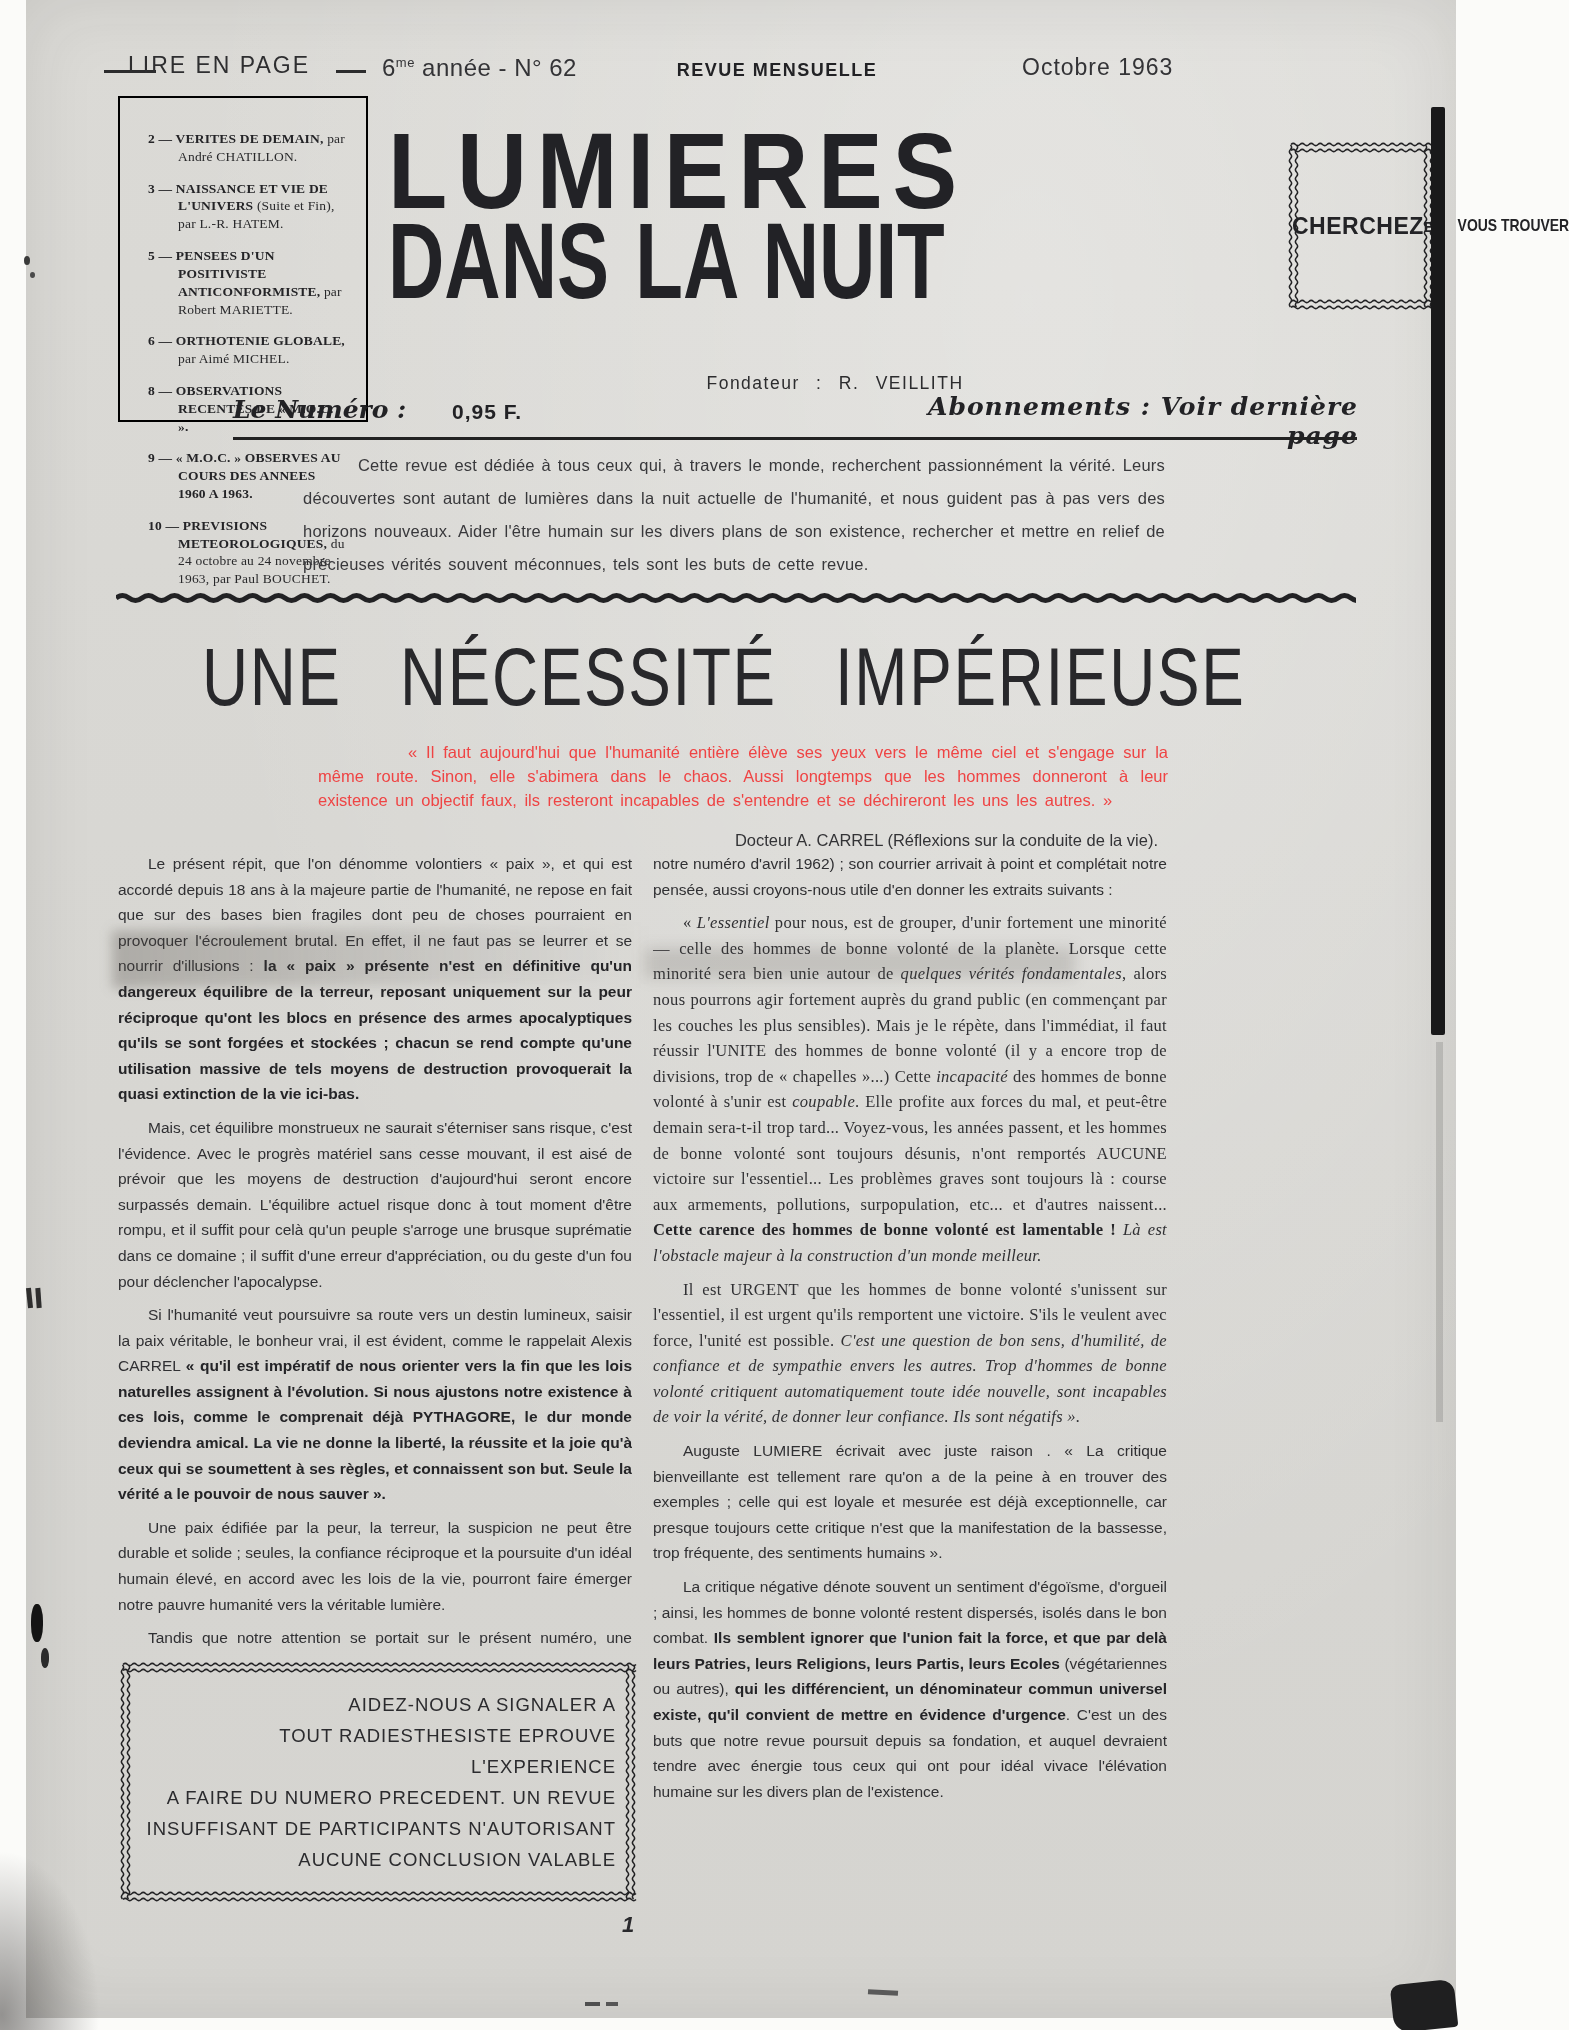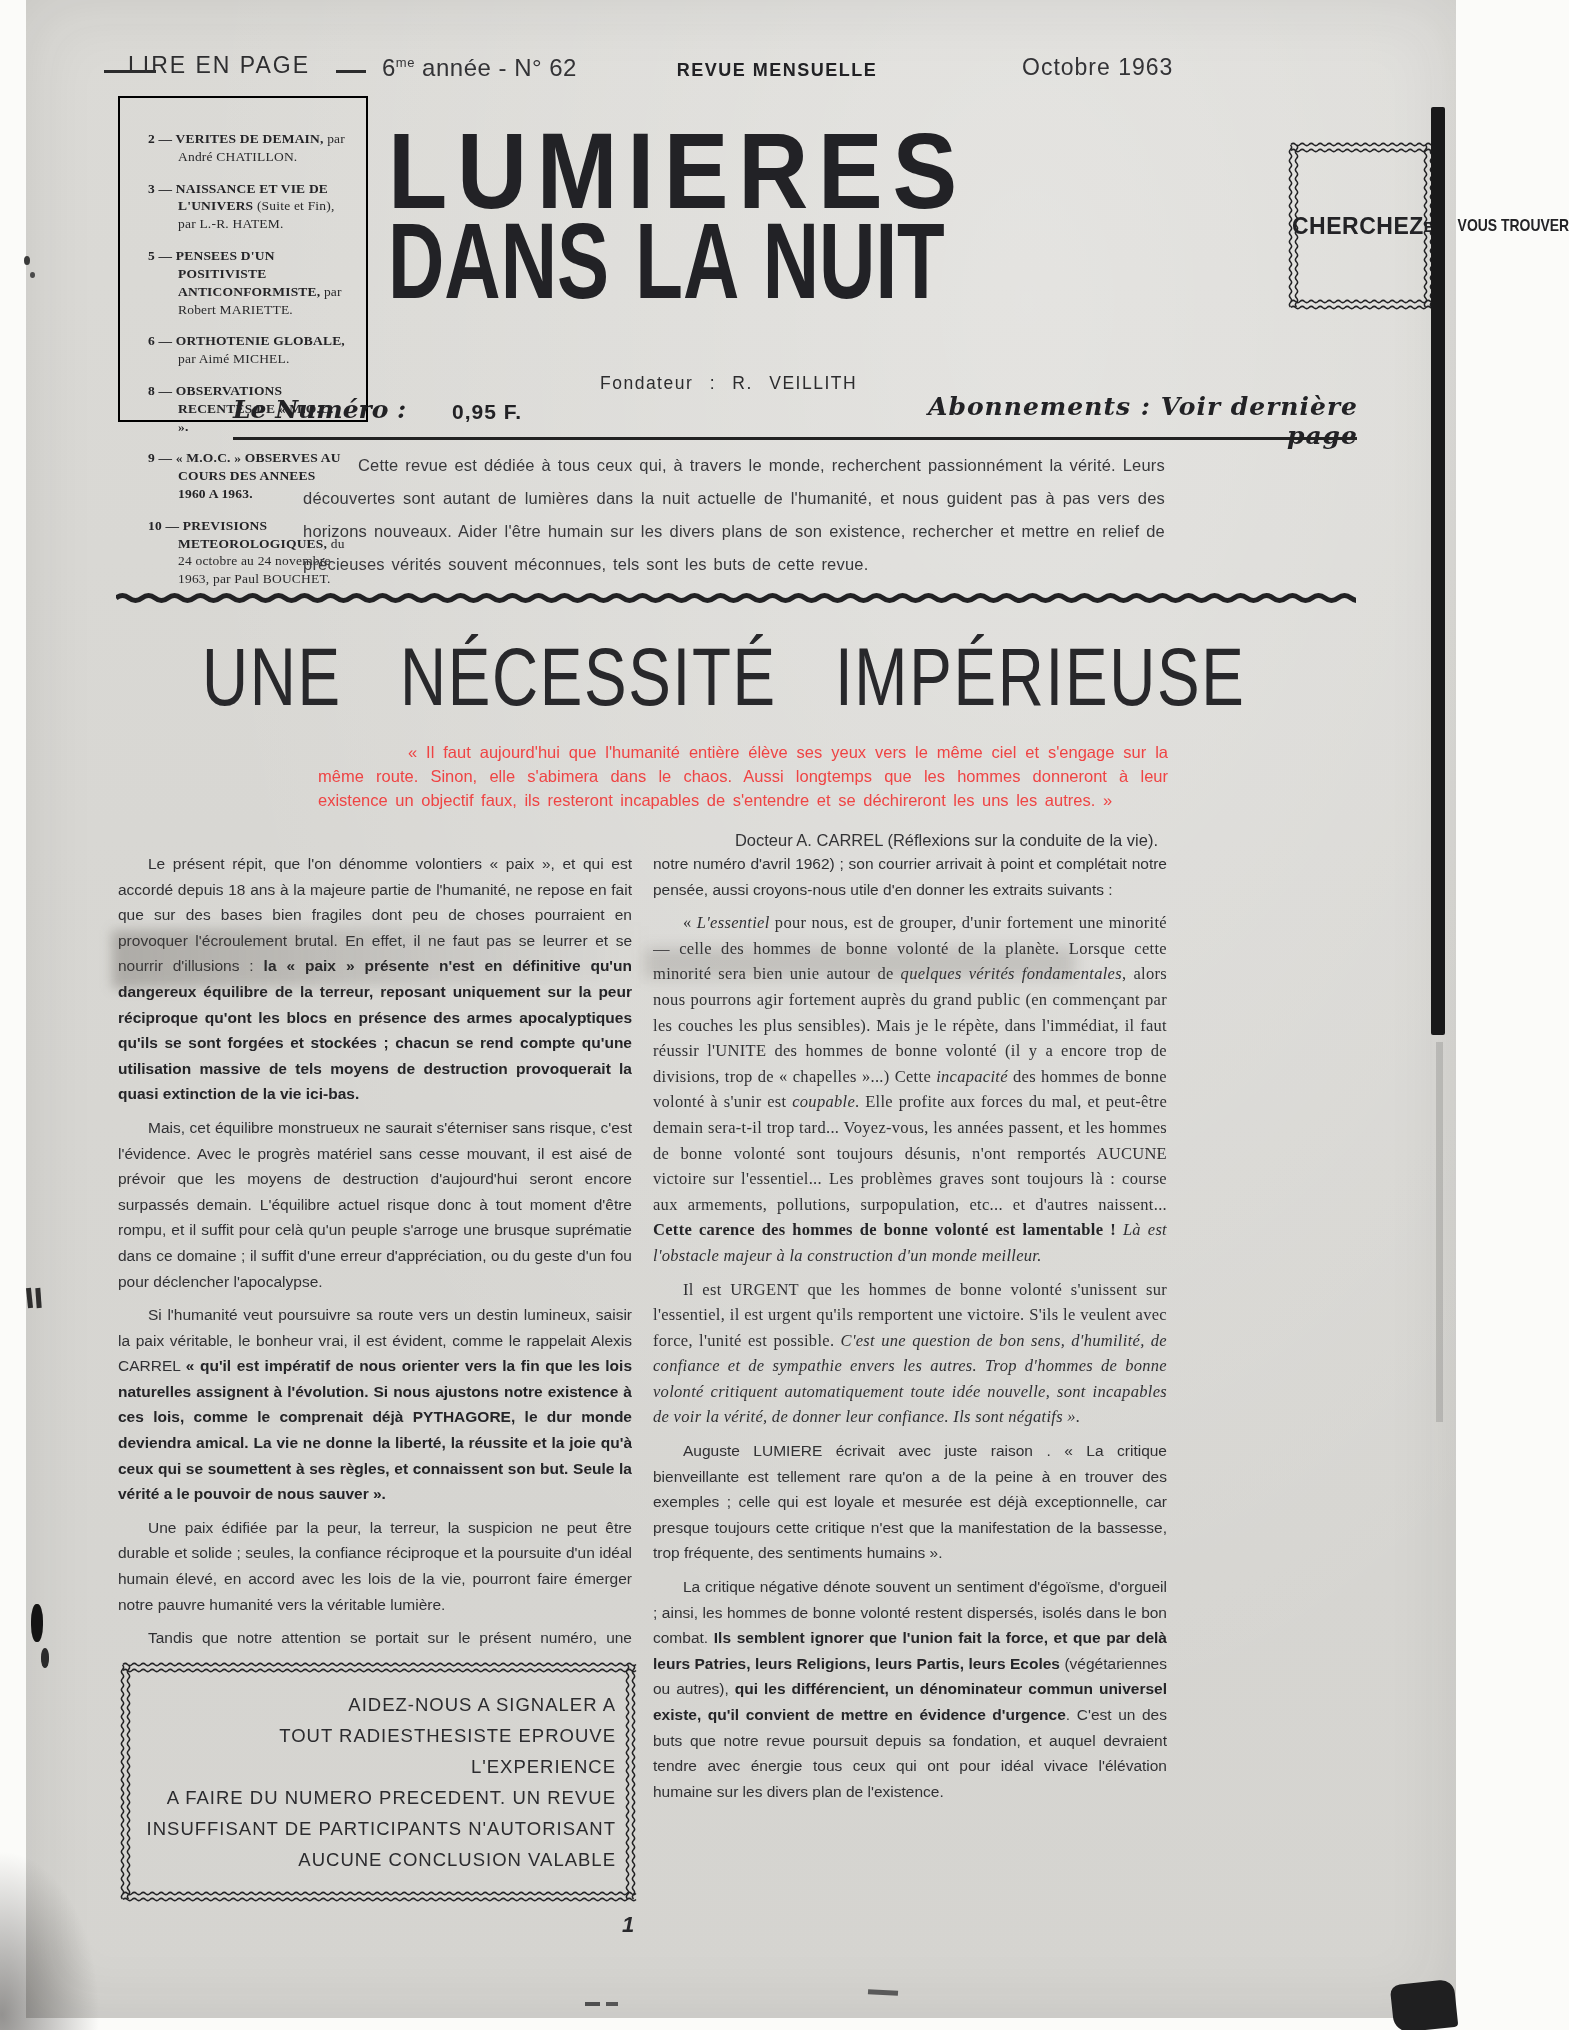--- a/index.html
+++ b/index.html
@@ -42,21 +42,21 @@
   .m2{
     left:388px;top:206px;font-size:100px;font-weight:bold;line-height:1;word-spacing:6px;
     color:#222226;transform:scale(0.78,1.08);transform-origin:left top;white-space:nowrap;
   }
   .cherchez{left:1286px;top:140px;width:150px;height:172px;}
   .cher-inner{position:absolute;inset:16px 6px;display:flex;align-items:center;justify-content:space-evenly;}
   .cher1{font-size:23px;font-weight:bold;letter-spacing:0.5px;color:#232326;}
   .cher2{font-size:15px;font-weight:bold;color:#232326;}
   .cher3{font-size:17px;font-weight:bold;transform:scaleX(0.82);white-space:nowrap;color:#232326;}
   .cher4{font-family:"Liberation Serif","DejaVu Serif",serif;font-style:italic;font-size:19px;color:#232326;}
-  .fondateur{left:600px;top:373px;width:470px;text-align:left;font-size:17.5px;letter-spacing:1.5px;word-spacing:10px;color:#2c2c2e;}
+  .fondateur{left:600px;top:373px;width:470px;text-align:center;font-size:17.5px;letter-spacing:1.5px;word-spacing:10px;color:#2c2c2e;}
   .price-label{left:233px;top:395px;font-family:"DejaVu Serif","Liberation Serif",serif;font-style:italic;font-weight:bold;font-size:25px;color:#222225;}
   .price-value{left:452px;top:400px;font-size:21px;font-weight:bold;letter-spacing:1px;color:#222225;}
   .subscription{left:850px;top:392px;width:508px;text-align:right;font-family:"DejaVu Serif","Liberation Serif",serif;font-style:italic;font-weight:bold;font-size:25px;letter-spacing:1px;color:#222225;}
   .head-rule{left:233px;top:437px;width:1124px;border-top:3px solid #222;}
   .intro{
     left:303px;top:449px;width:862px;font-size:16.5px;line-height:33px;text-align:justify;
     text-indent:55px;color:#38383b;letter-spacing:0.2px;word-spacing:2px;
   }
   .divider{left:116px;top:589px;width:1240px;height:18px;}
   

